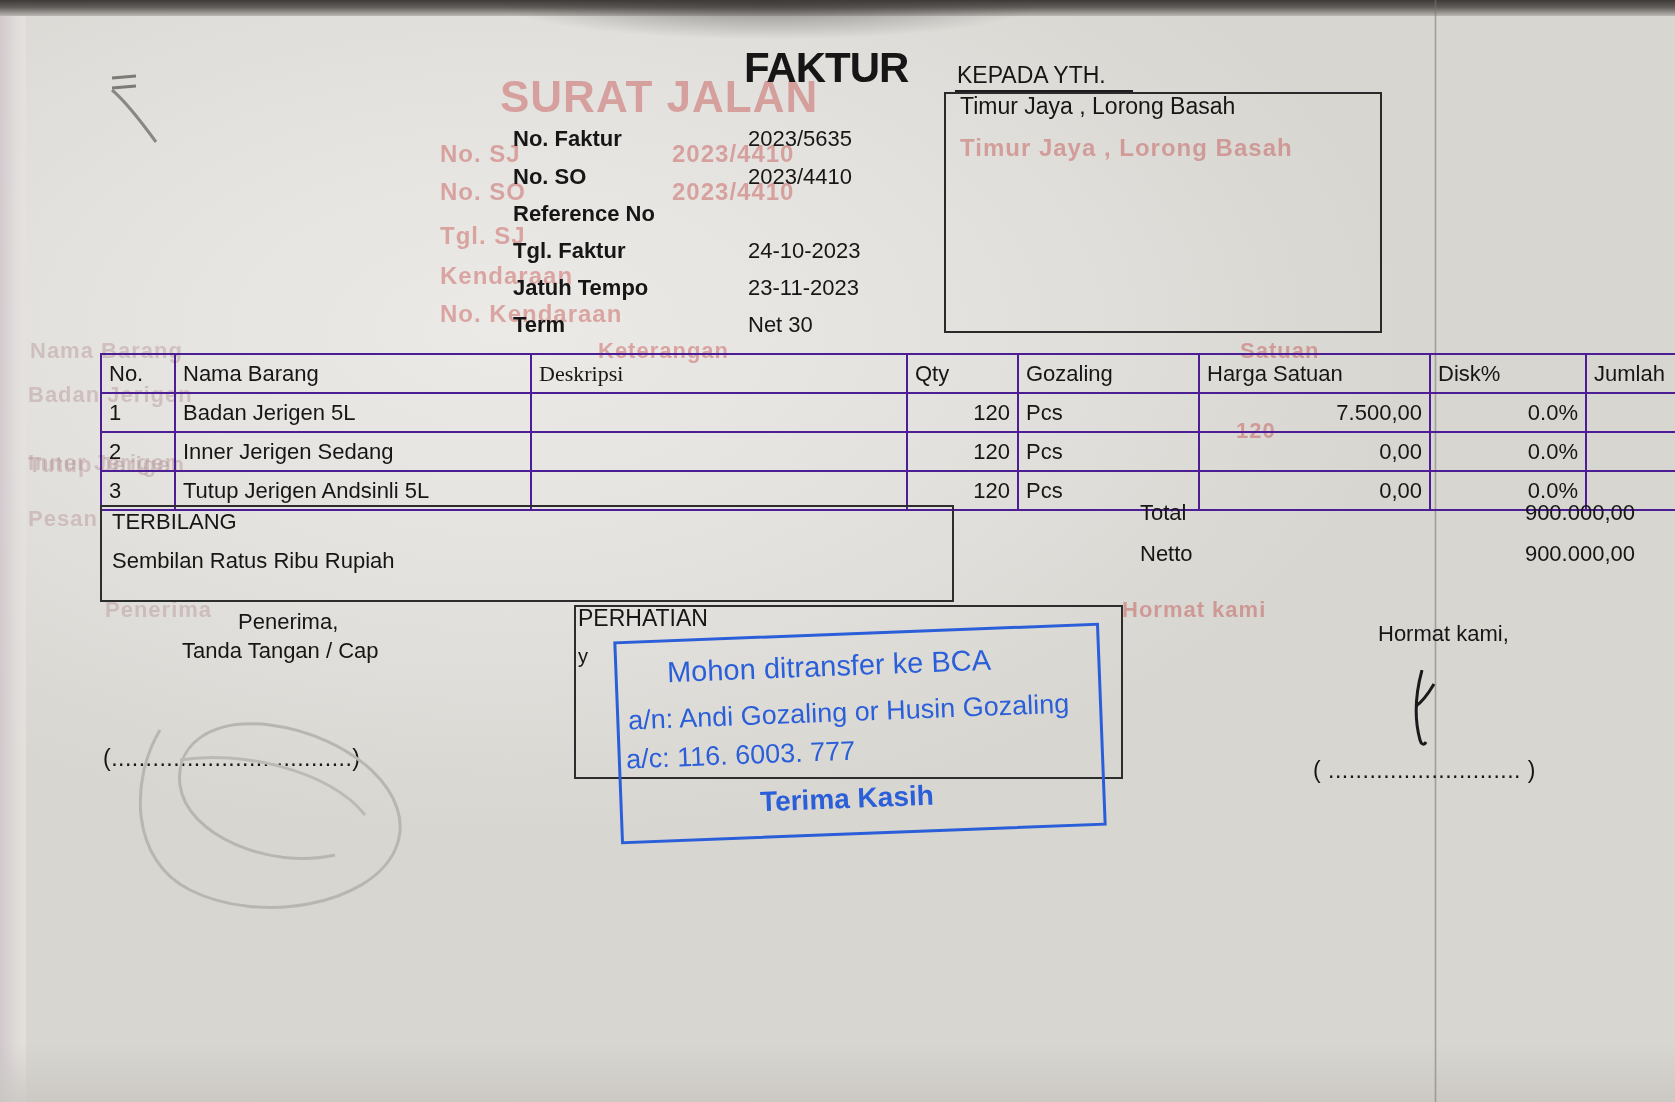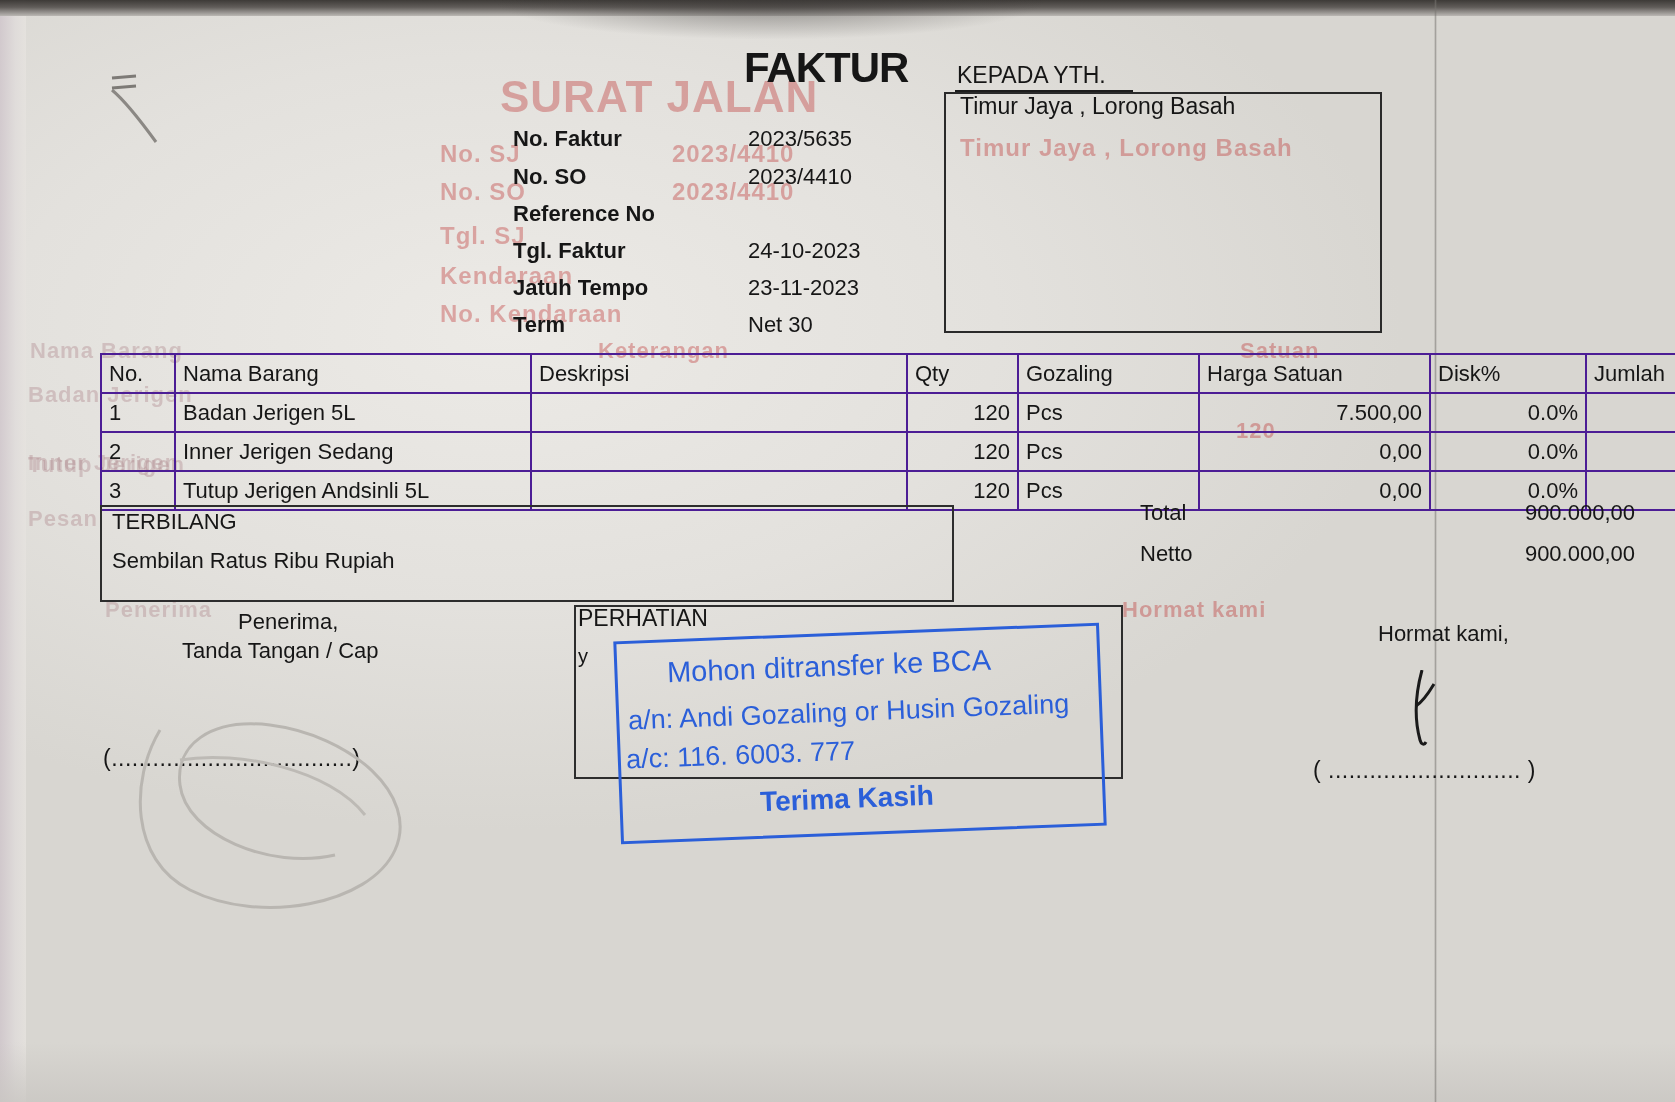--- a/index.html
+++ b/index.html
@@ -133,21 +133,21 @@
     border: 2px solid #4c1d95;
     font-size: 22px;
     font-weight: normal;
     padding: 2px 7px;
     height: 33px;
     background: transparent;
   }
   table.items th { text-align: left; }
   .c-no    { width: 58px; }
   .c-nama  { width: 340px; }
-  .c-desk  { width: 360px; }
+  .c-desk  { width: 360px; font-family: Liberation Serif, serif; }
   .c-qty   { width: 95px;  text-align: right; }
   .c-kem   { width: 165px; }
   .c-harga { width: 215px; text-align: right; }
   .c-disk  { width: 140px; text-align: right; }
   .c-jum   { width: 222px; text-align: right; }
 
   
   #terbilang-box {
     position: absolute;
     left: 100px; top: 505px;

